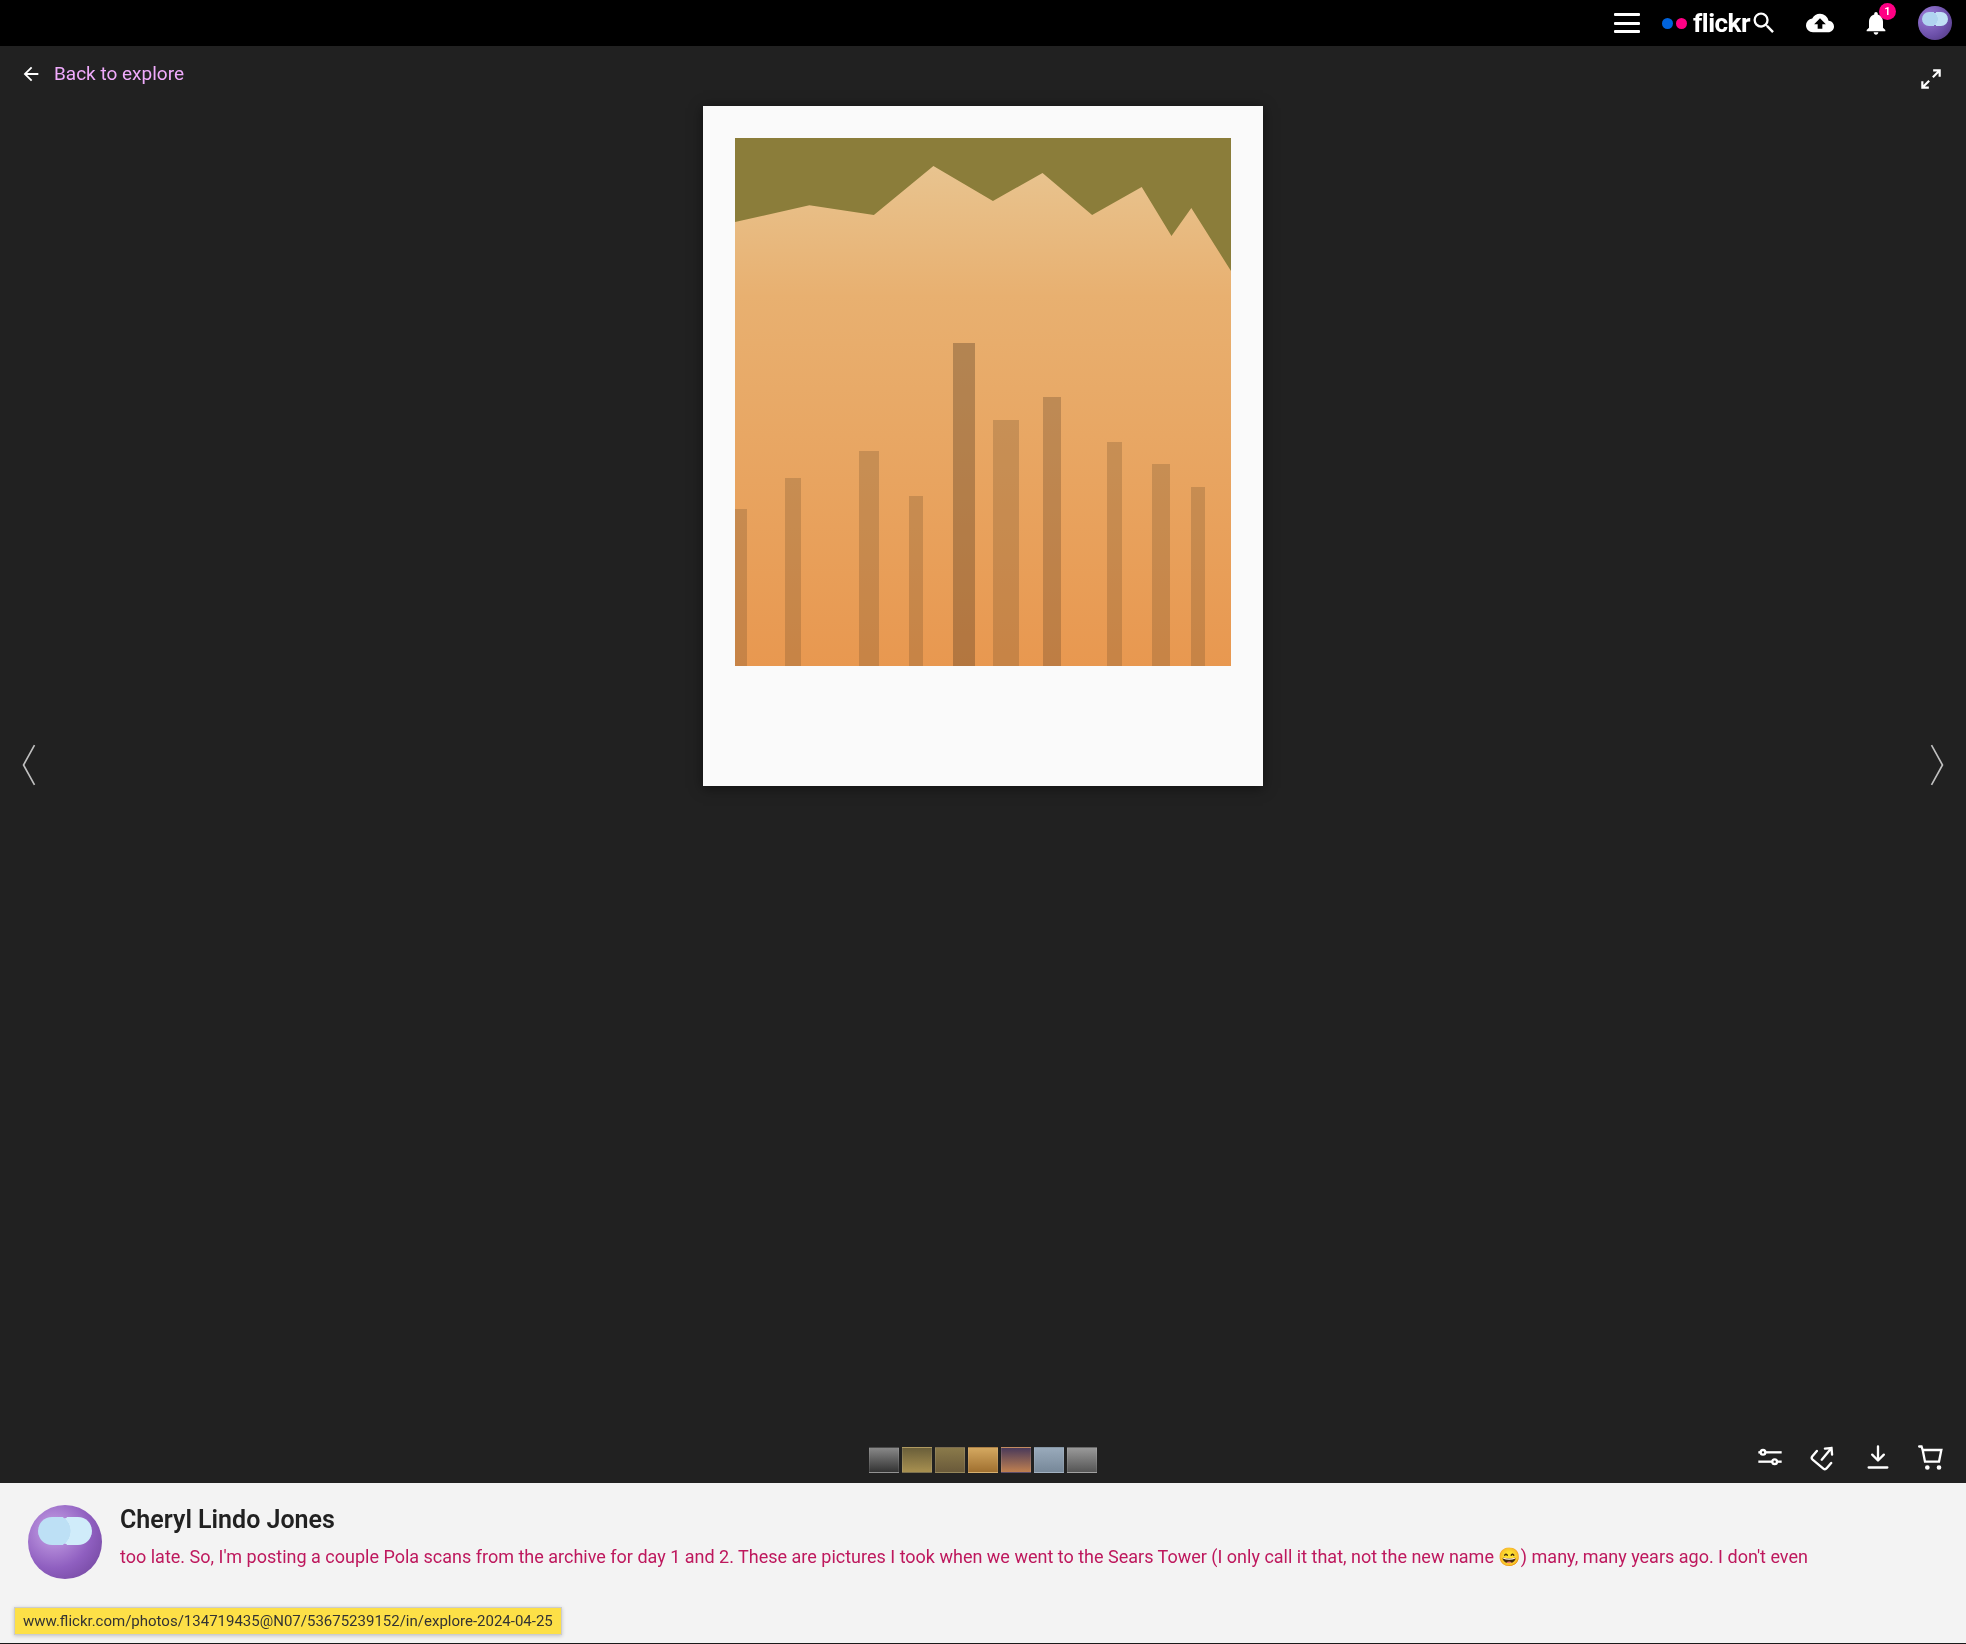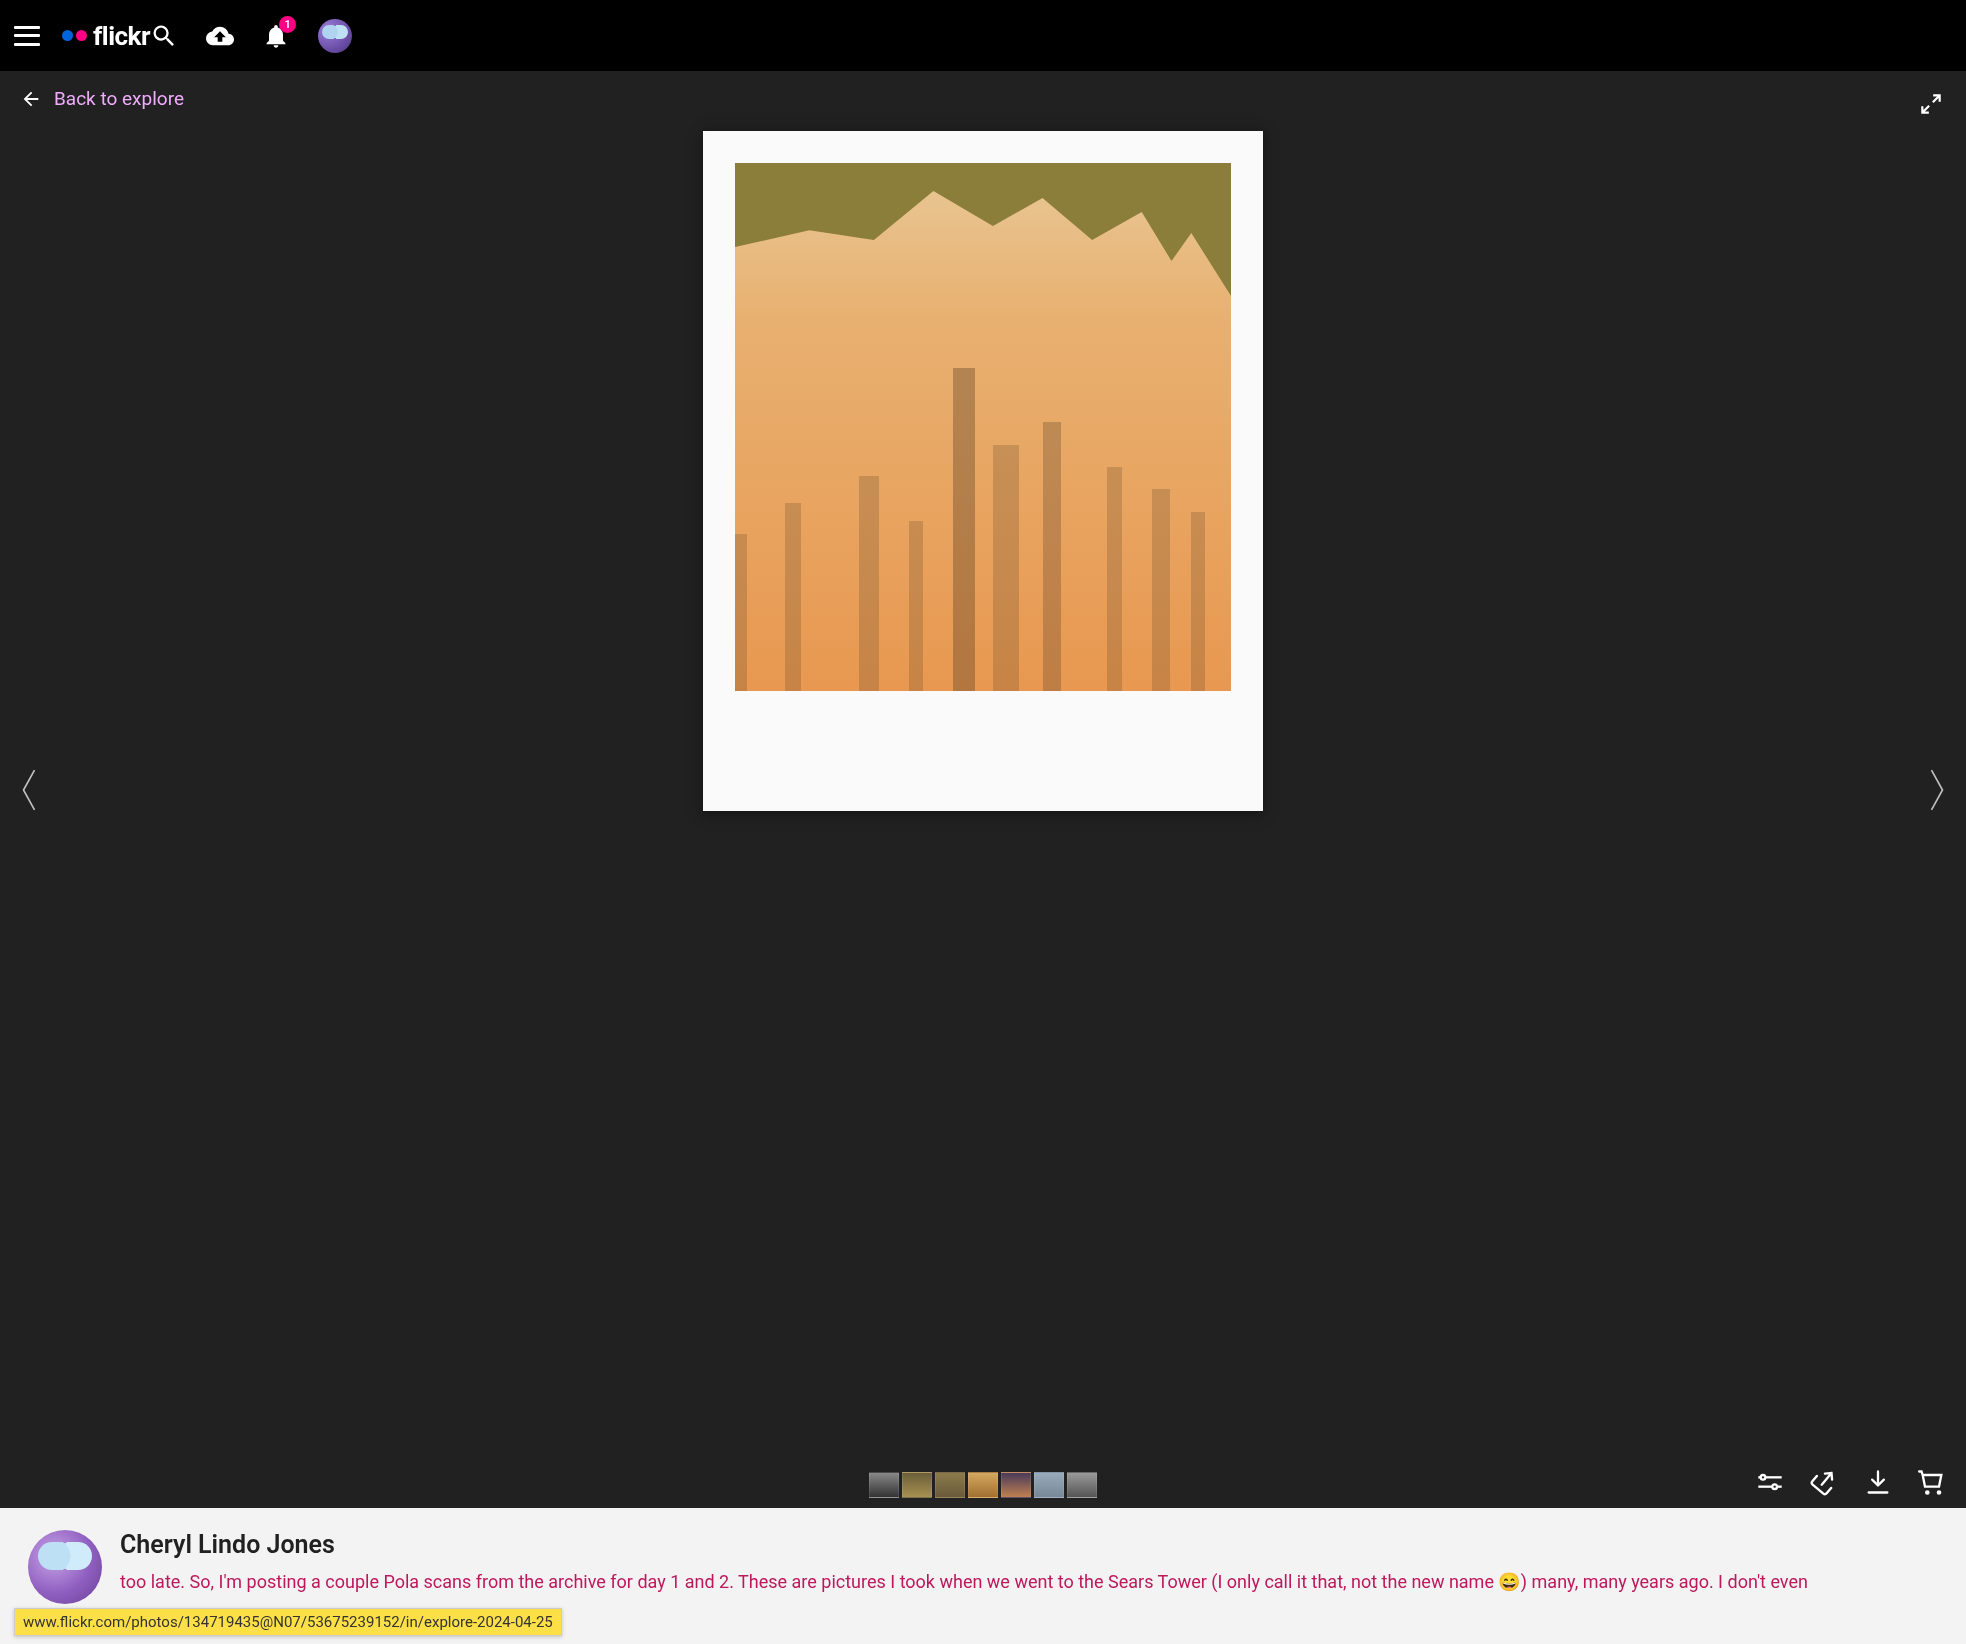--- a/index.html
+++ b/index.html
@@ -1,25 +1,25 @@
 <!DOCTYPE html>
 <html><head>
 <meta charset="utf-8">
 <style>
   * { box-sizing: border-box; margin: 0; padding: 0; }
   html, body { width: 100%; height: 100%; font-family: -apple-system, BlinkMacSystemFont, "Segoe UI", Roboto, Helvetica, Arial, sans-serif; }
   body { background: #1a1a1a; color: #fff; overflow: hidden; }
 
   .topbar {
-    height: 71px;
+    height: 46px;
     background: #000;
     display: flex;
     align-items: center;
     padding: 0 14px;
-    justify-content: flex-start;
+    justify-content: flex-end;
   }
   .topbar-left { display: flex; align-items: center; gap: 22px; }
   .hamburger { width: 26px; height: 20px; display: flex; flex-direction: column; justify-content: space-between; cursor: pointer; }
   .hamburger span { display: block; height: 3px; background: #fff; border-radius: 1px; }
   .logo { display: flex; align-items: center; gap: 6px; cursor: pointer; }
   .logo-dots { display: flex; gap: 3px; }
   .logo-dot { width: 11px; height: 11px; border-radius: 50%; }
   .logo-dot.blue { background: #0063dc; }
   .logo-dot.pink { background: #ff0084; }
   .logo-text { font-size: 26px; font-weight: 700; letter-spacing: -0.5px; color: #fff; }
@@ -123,21 +123,21 @@
 
   .action-row {
     position: absolute; bottom: 12px; right: 20px;
     display: flex; gap: 26px; align-items: center;
   }
   .action-row .act { width: 28px; height: 28px; cursor: pointer; display:flex; align-items:center; justify-content:center;}
   .action-row .act svg { width: 28px; height: 28px; fill: none; stroke: #fff; stroke-width: 2; }
 
   .info-area {
     background: #f3f3f3; color: #212121;
-    height: 136px; padding: 22px 28px 0 28px;
+    height: 160px; padding: 22px 28px 0 28px;
     display: flex; gap: 18px; position: relative;
   }
   .author-avatar {
     width: 74px; height: 74px; border-radius: 50%;
     background: radial-gradient(circle at 35% 35%, #c9a5e8, #8f5fc0 55%, #6a3f95);
     position: relative; overflow: hidden; flex-shrink: 0;
   }
   .author-avatar::after {
     content: ""; position: absolute; top: 12px; left: 10px;
     width: 54px; height: 28px;

